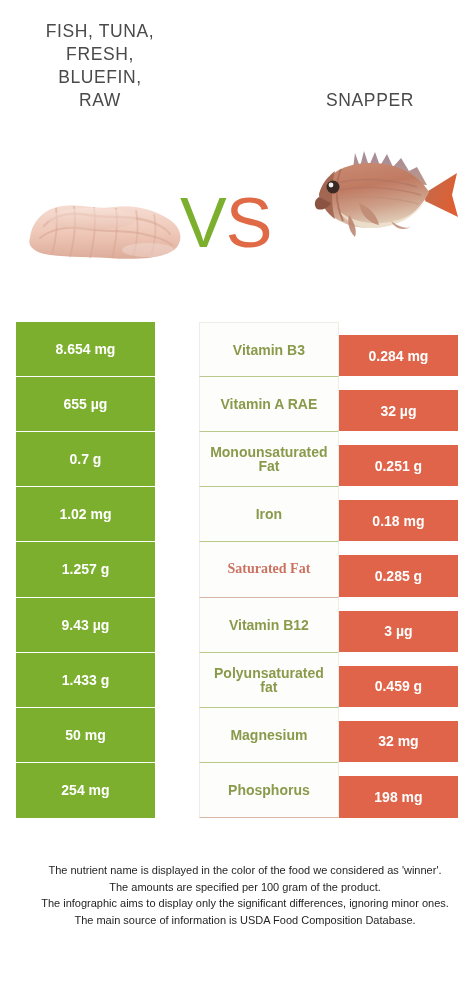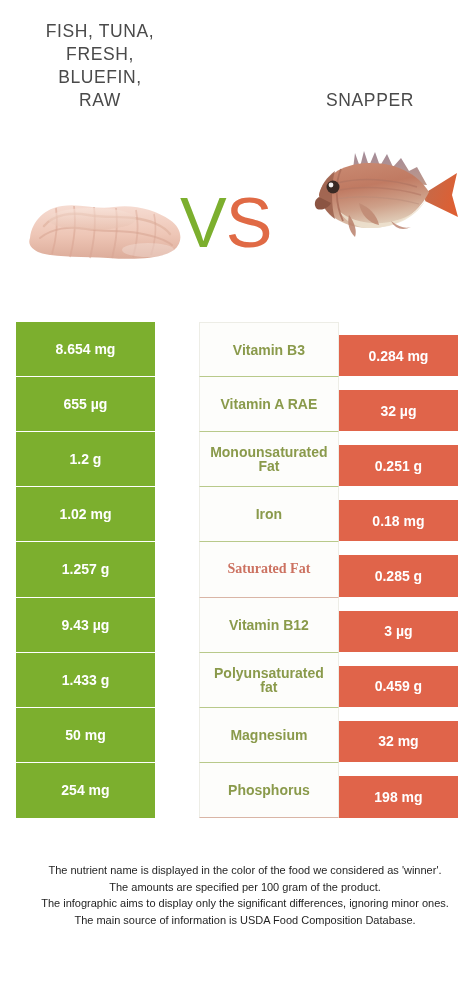--- a/index.html
+++ b/index.html
@@ -235,21 +235,21 @@
       <div class="cell cell-right">0.284 mg</div>
     </div>
 
     <div class="row">
       <div class="cell cell-left">655 µg</div>
       <div class="cell cell-mid winner-left">Vitamin A RAE</div>
       <div class="cell cell-right">32 µg</div>
     </div>
 
     <div class="row">
-      <div class="cell cell-left">1.2 g</div>
+      <div class="cell cell-left">0.7 g</div>
       <div class="cell cell-mid winner-left">Monounsaturated Fat</div>
       <div class="cell cell-right">0.251 g</div>
     </div>
 
     <div class="row">
       <div class="cell cell-left">1.02 mg</div>
       <div class="cell cell-mid winner-left">Iron</div>
       <div class="cell cell-right">0.18 mg</div>
     </div>
 

